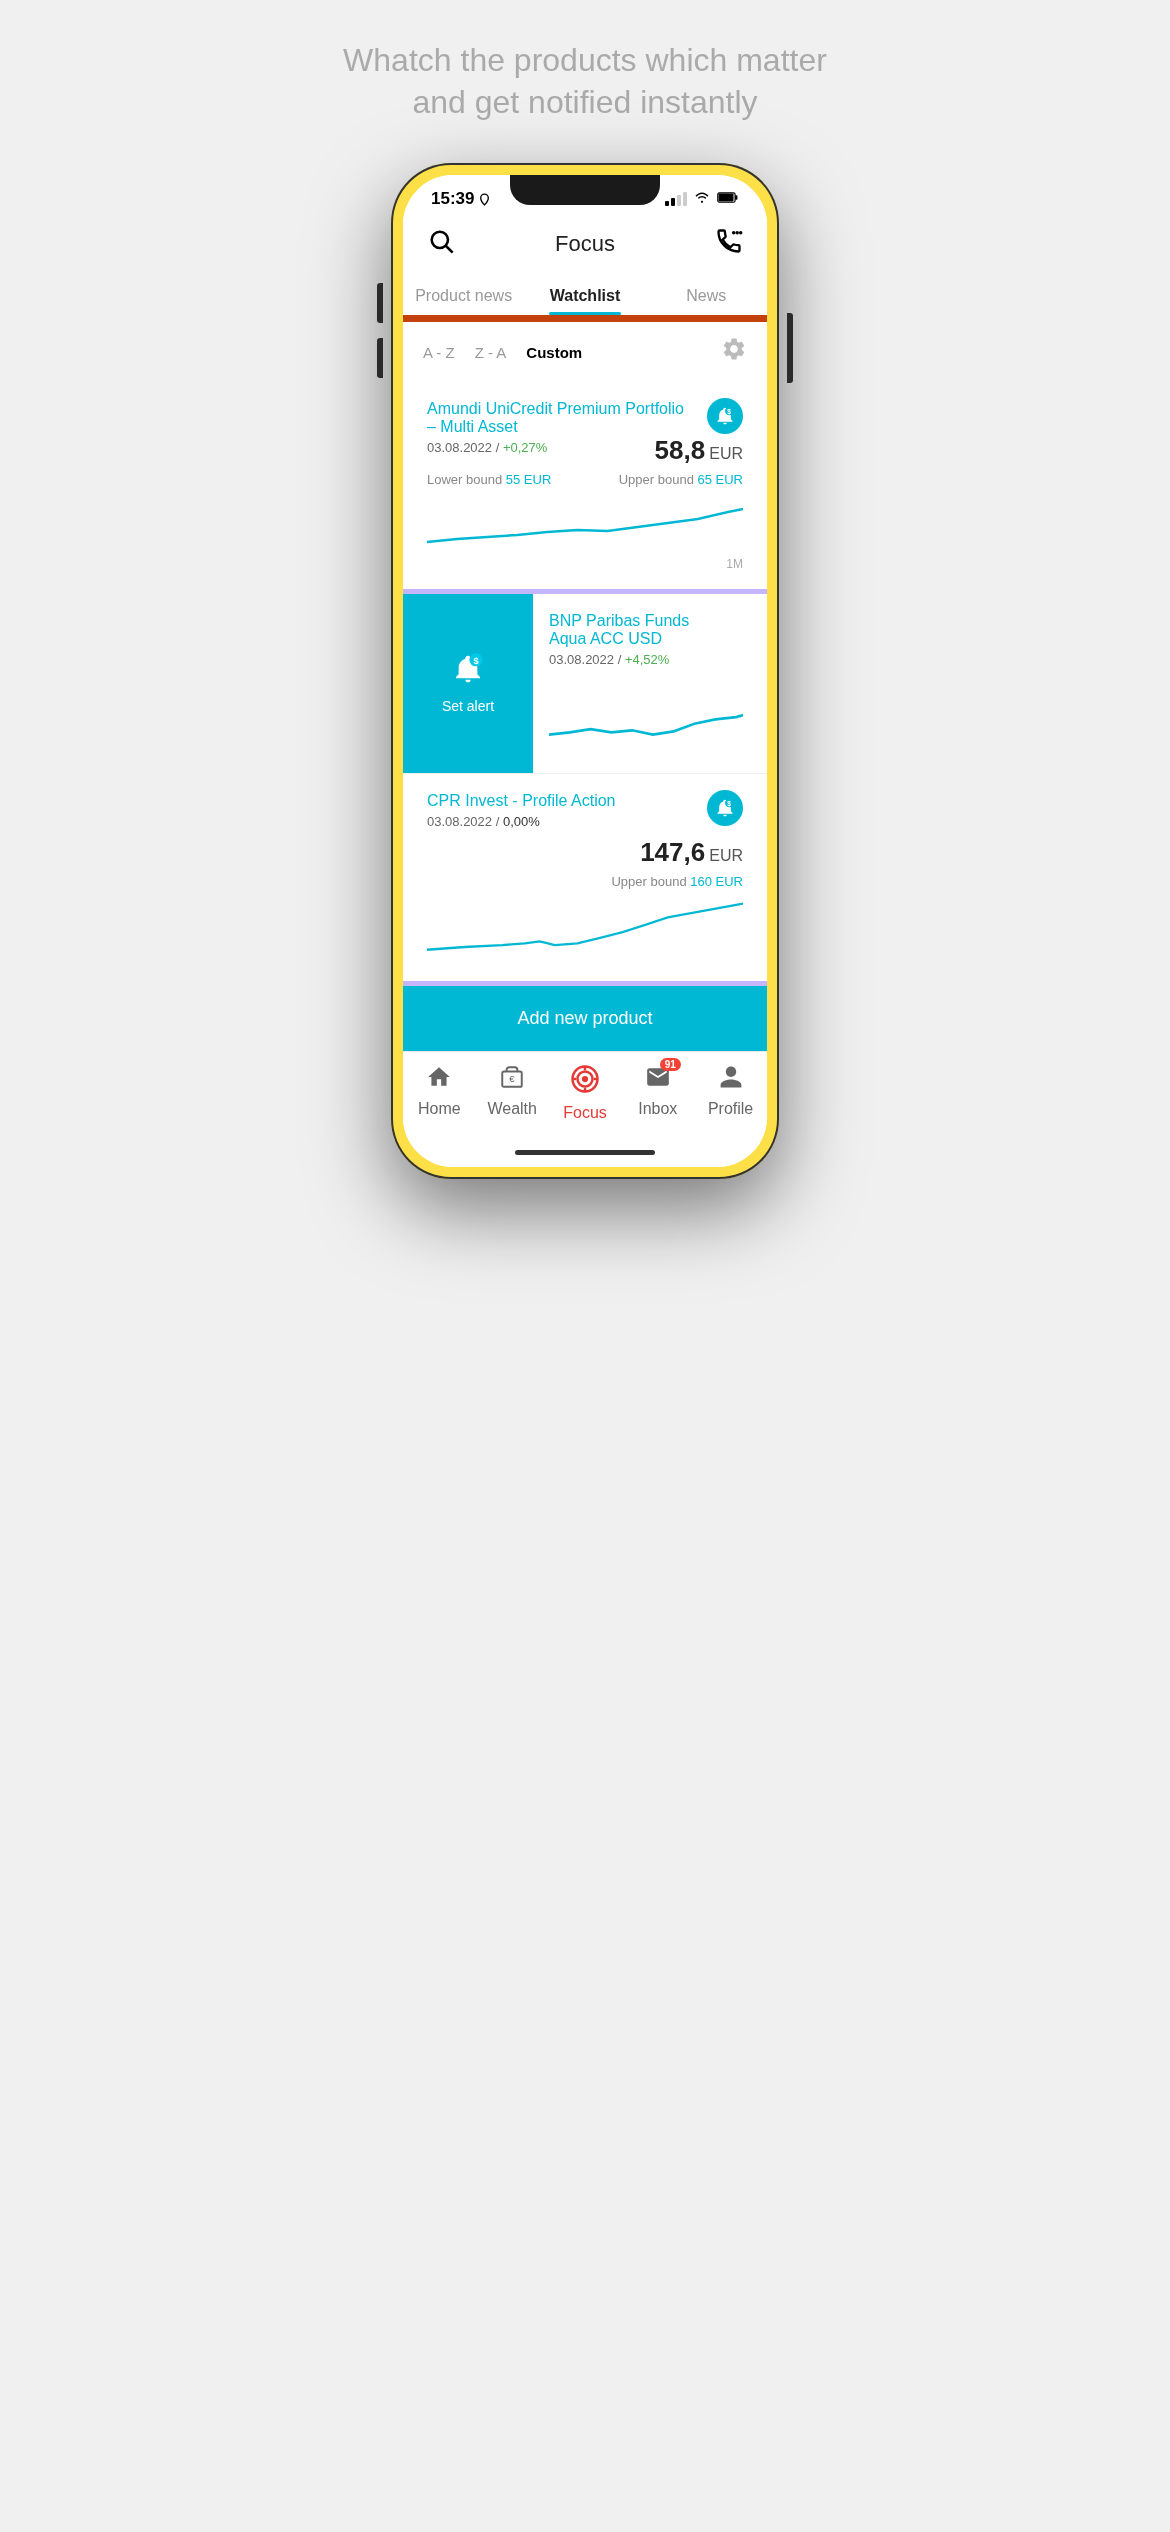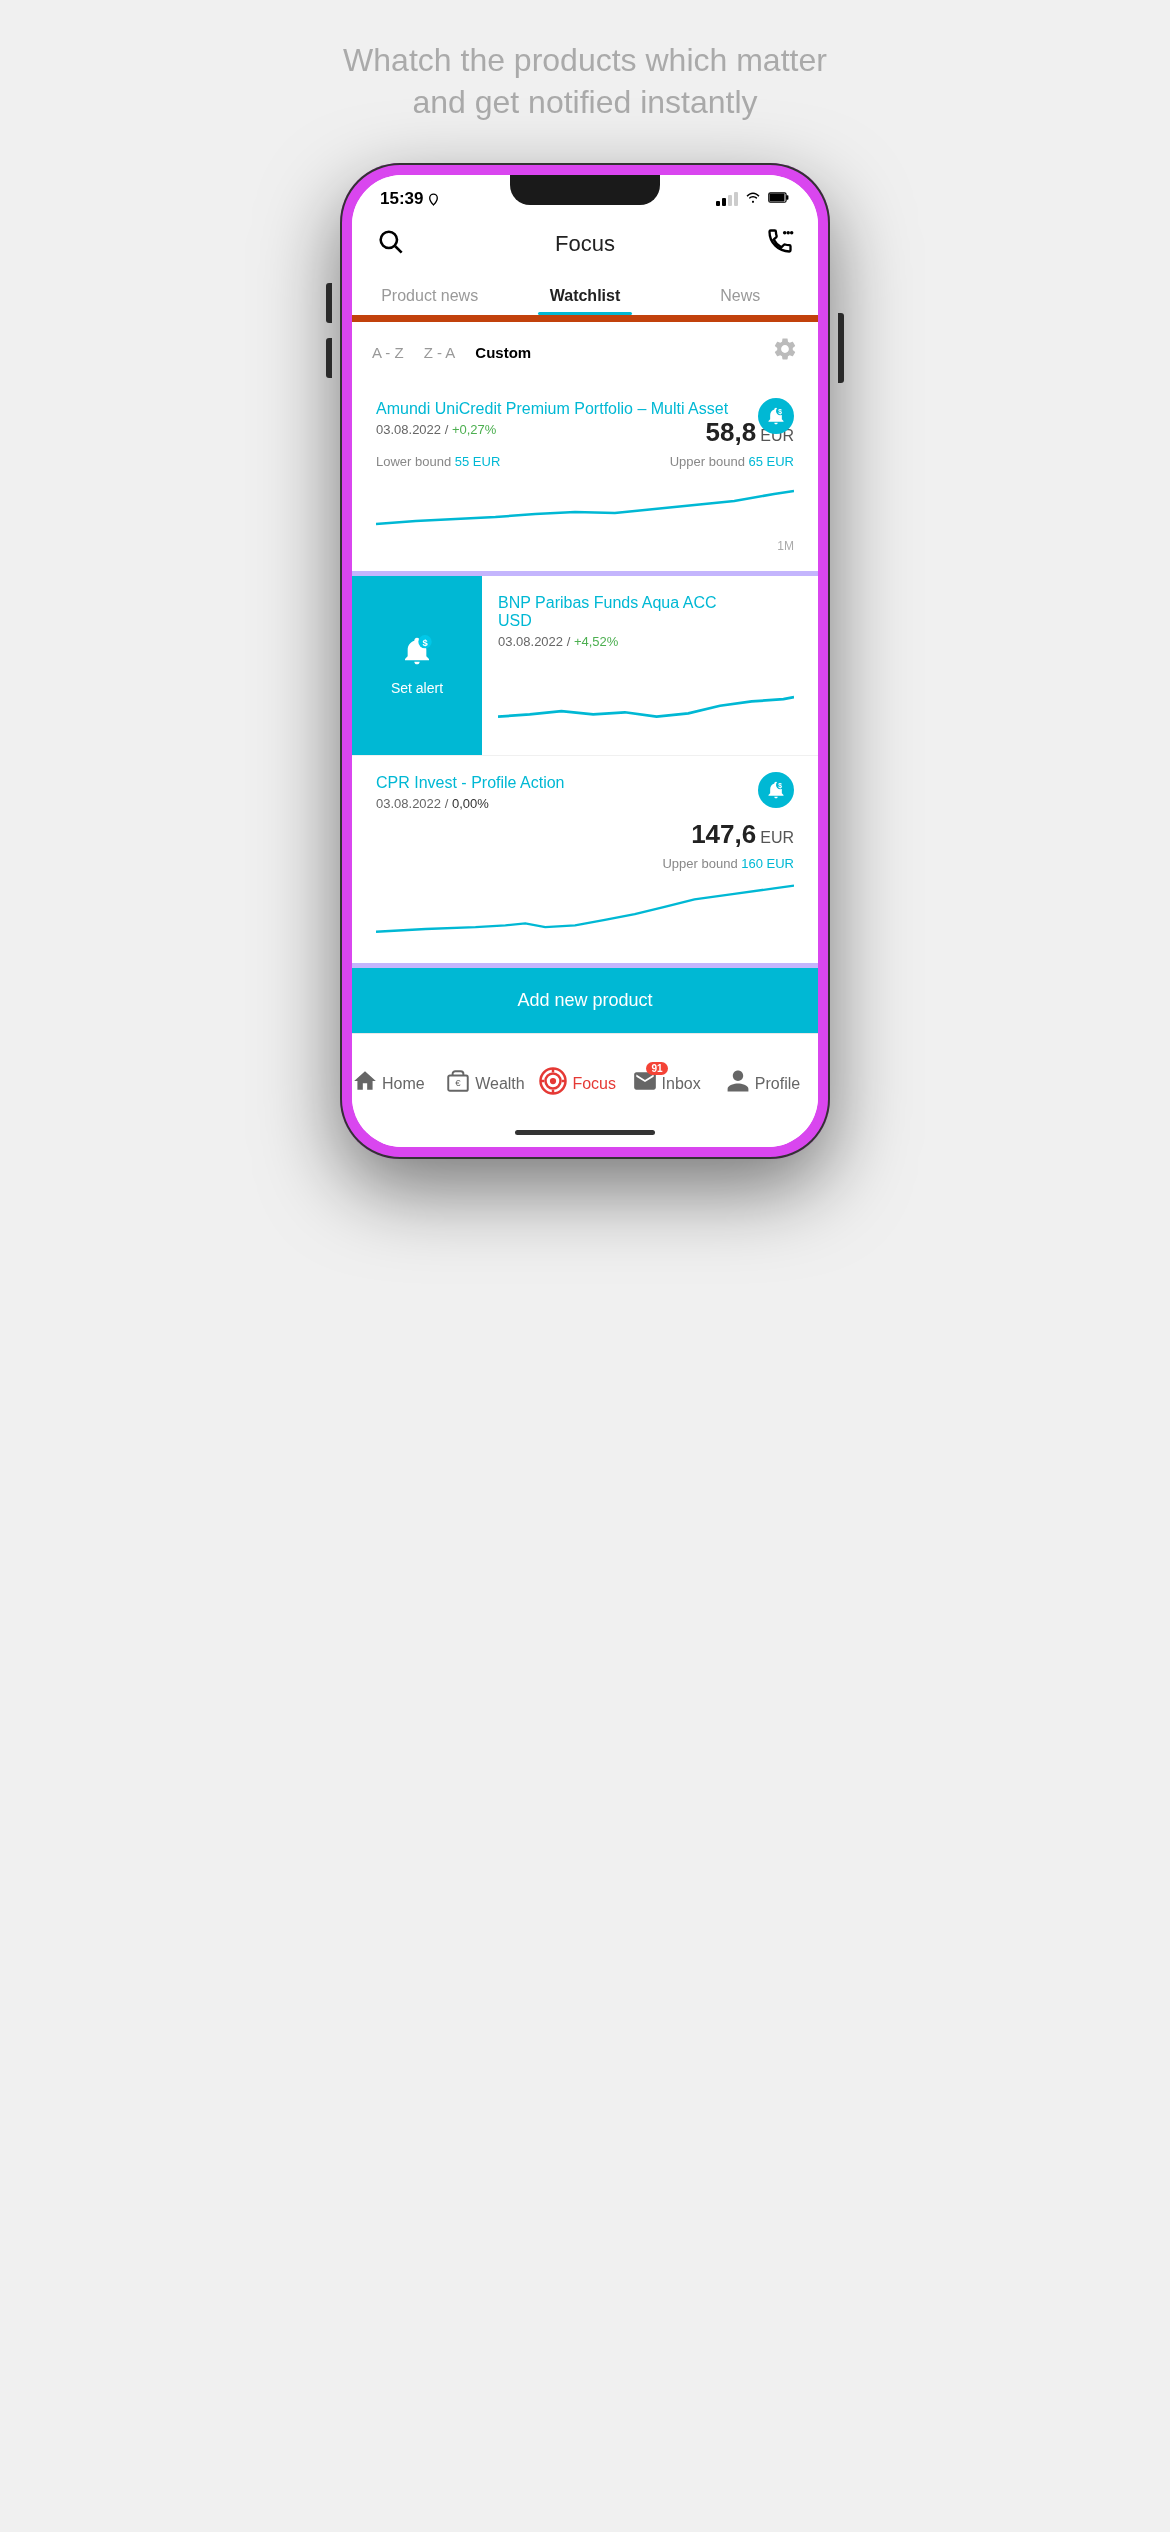--- a/index.html
+++ b/index.html
@@ -25,22 +25,22 @@
       color: #aaa;
       font-size: 32px;
       font-weight: 300;
       line-height: 1.3;
       margin-bottom: 40px;
       padding: 0 20px;
     }
 
     
     .phone-frame {
-      width: 490px;
-      background: #d946ef;
+      width: 388px;
+      background: #fde047;
       border-radius: 60px;
       padding: 12px;
       box-shadow: 0 30px 80px rgba(0,0,0,0.5), inset 0 0 0 2px #333;
       position: relative;
     }
 
     .phone-inner {
       background: #fff;
       border-radius: 50px;
       overflow: hidden;
@@ -314,26 +314,25 @@
     .bottom-nav {
       display: flex;
       background: #fff;
       border-top: 1px solid #e8e8e8;
       padding: 8px 0 20px;
     }
 
     .nav-item {
       flex: 1;
       display: flex;
-      flex-direction: row;
+      flex-direction: column;
       align-items: center;
       gap: 4px;
       cursor: pointer;
       padding-top: 4px;
-      margin-top: 20px;
     }
 
     .nav-icon {
       font-size: 24px;
       color: #666;
     }
 
     .nav-icon.active {
       color: #e53935;
     }

